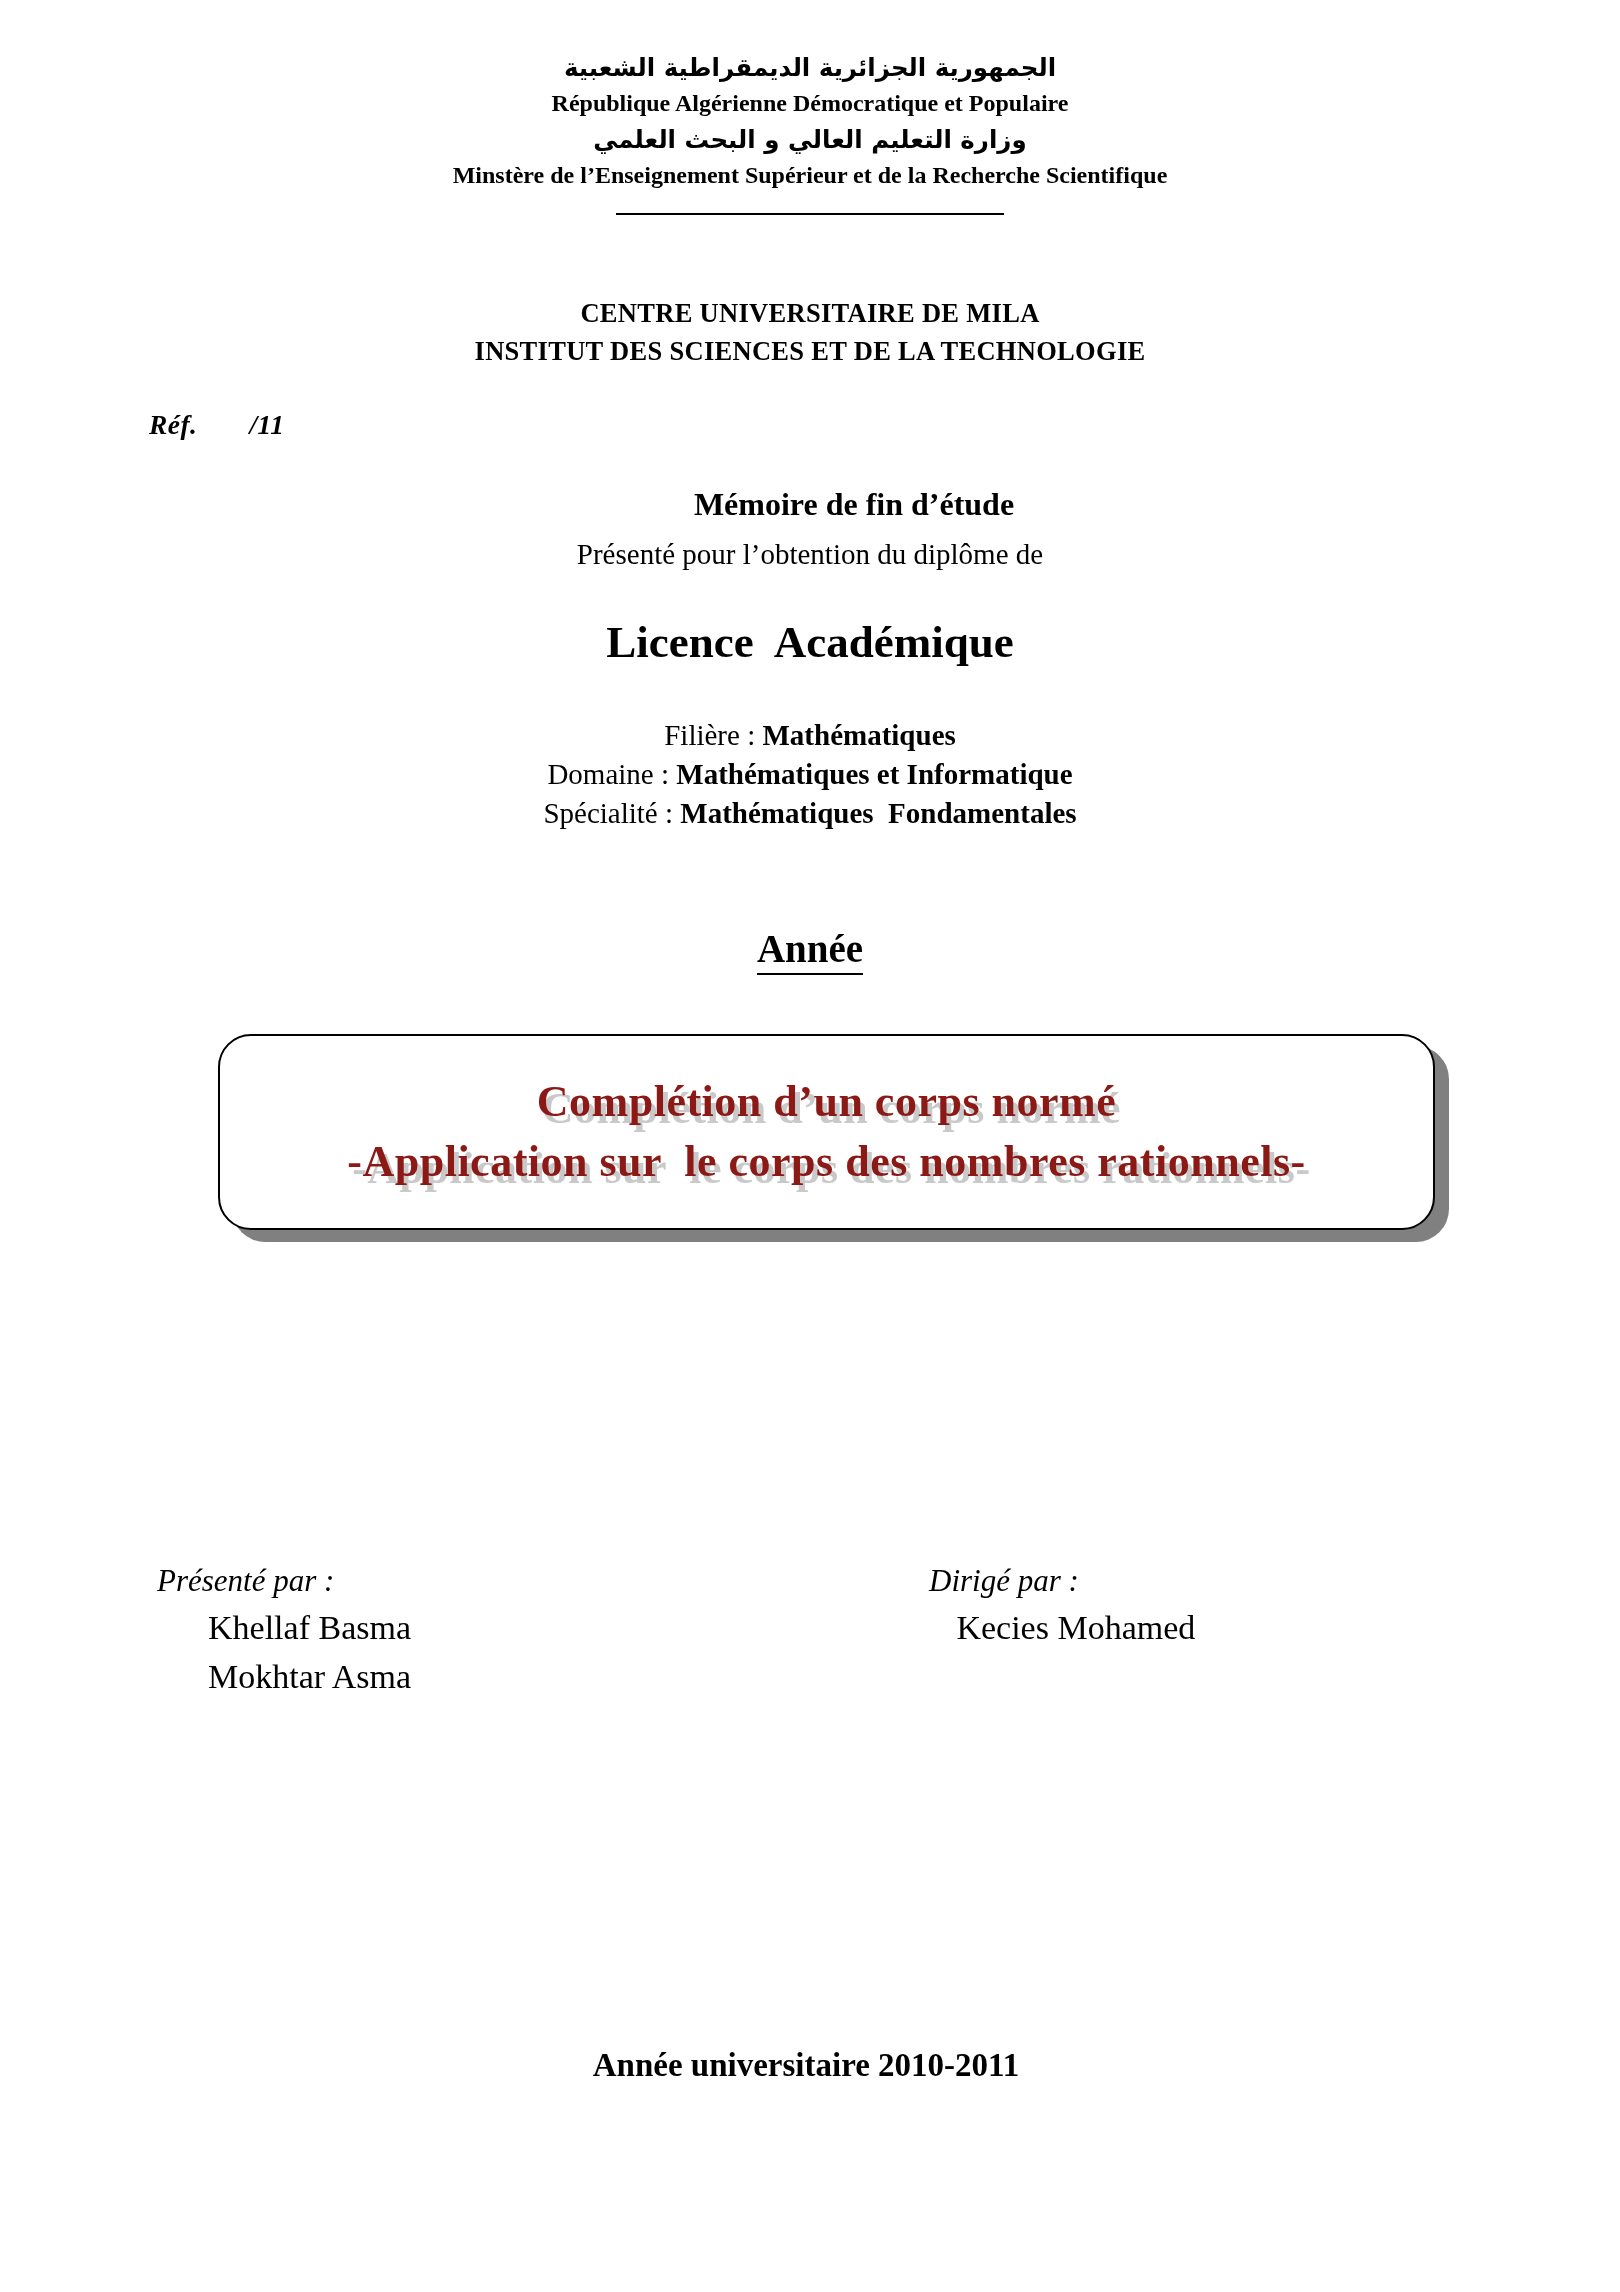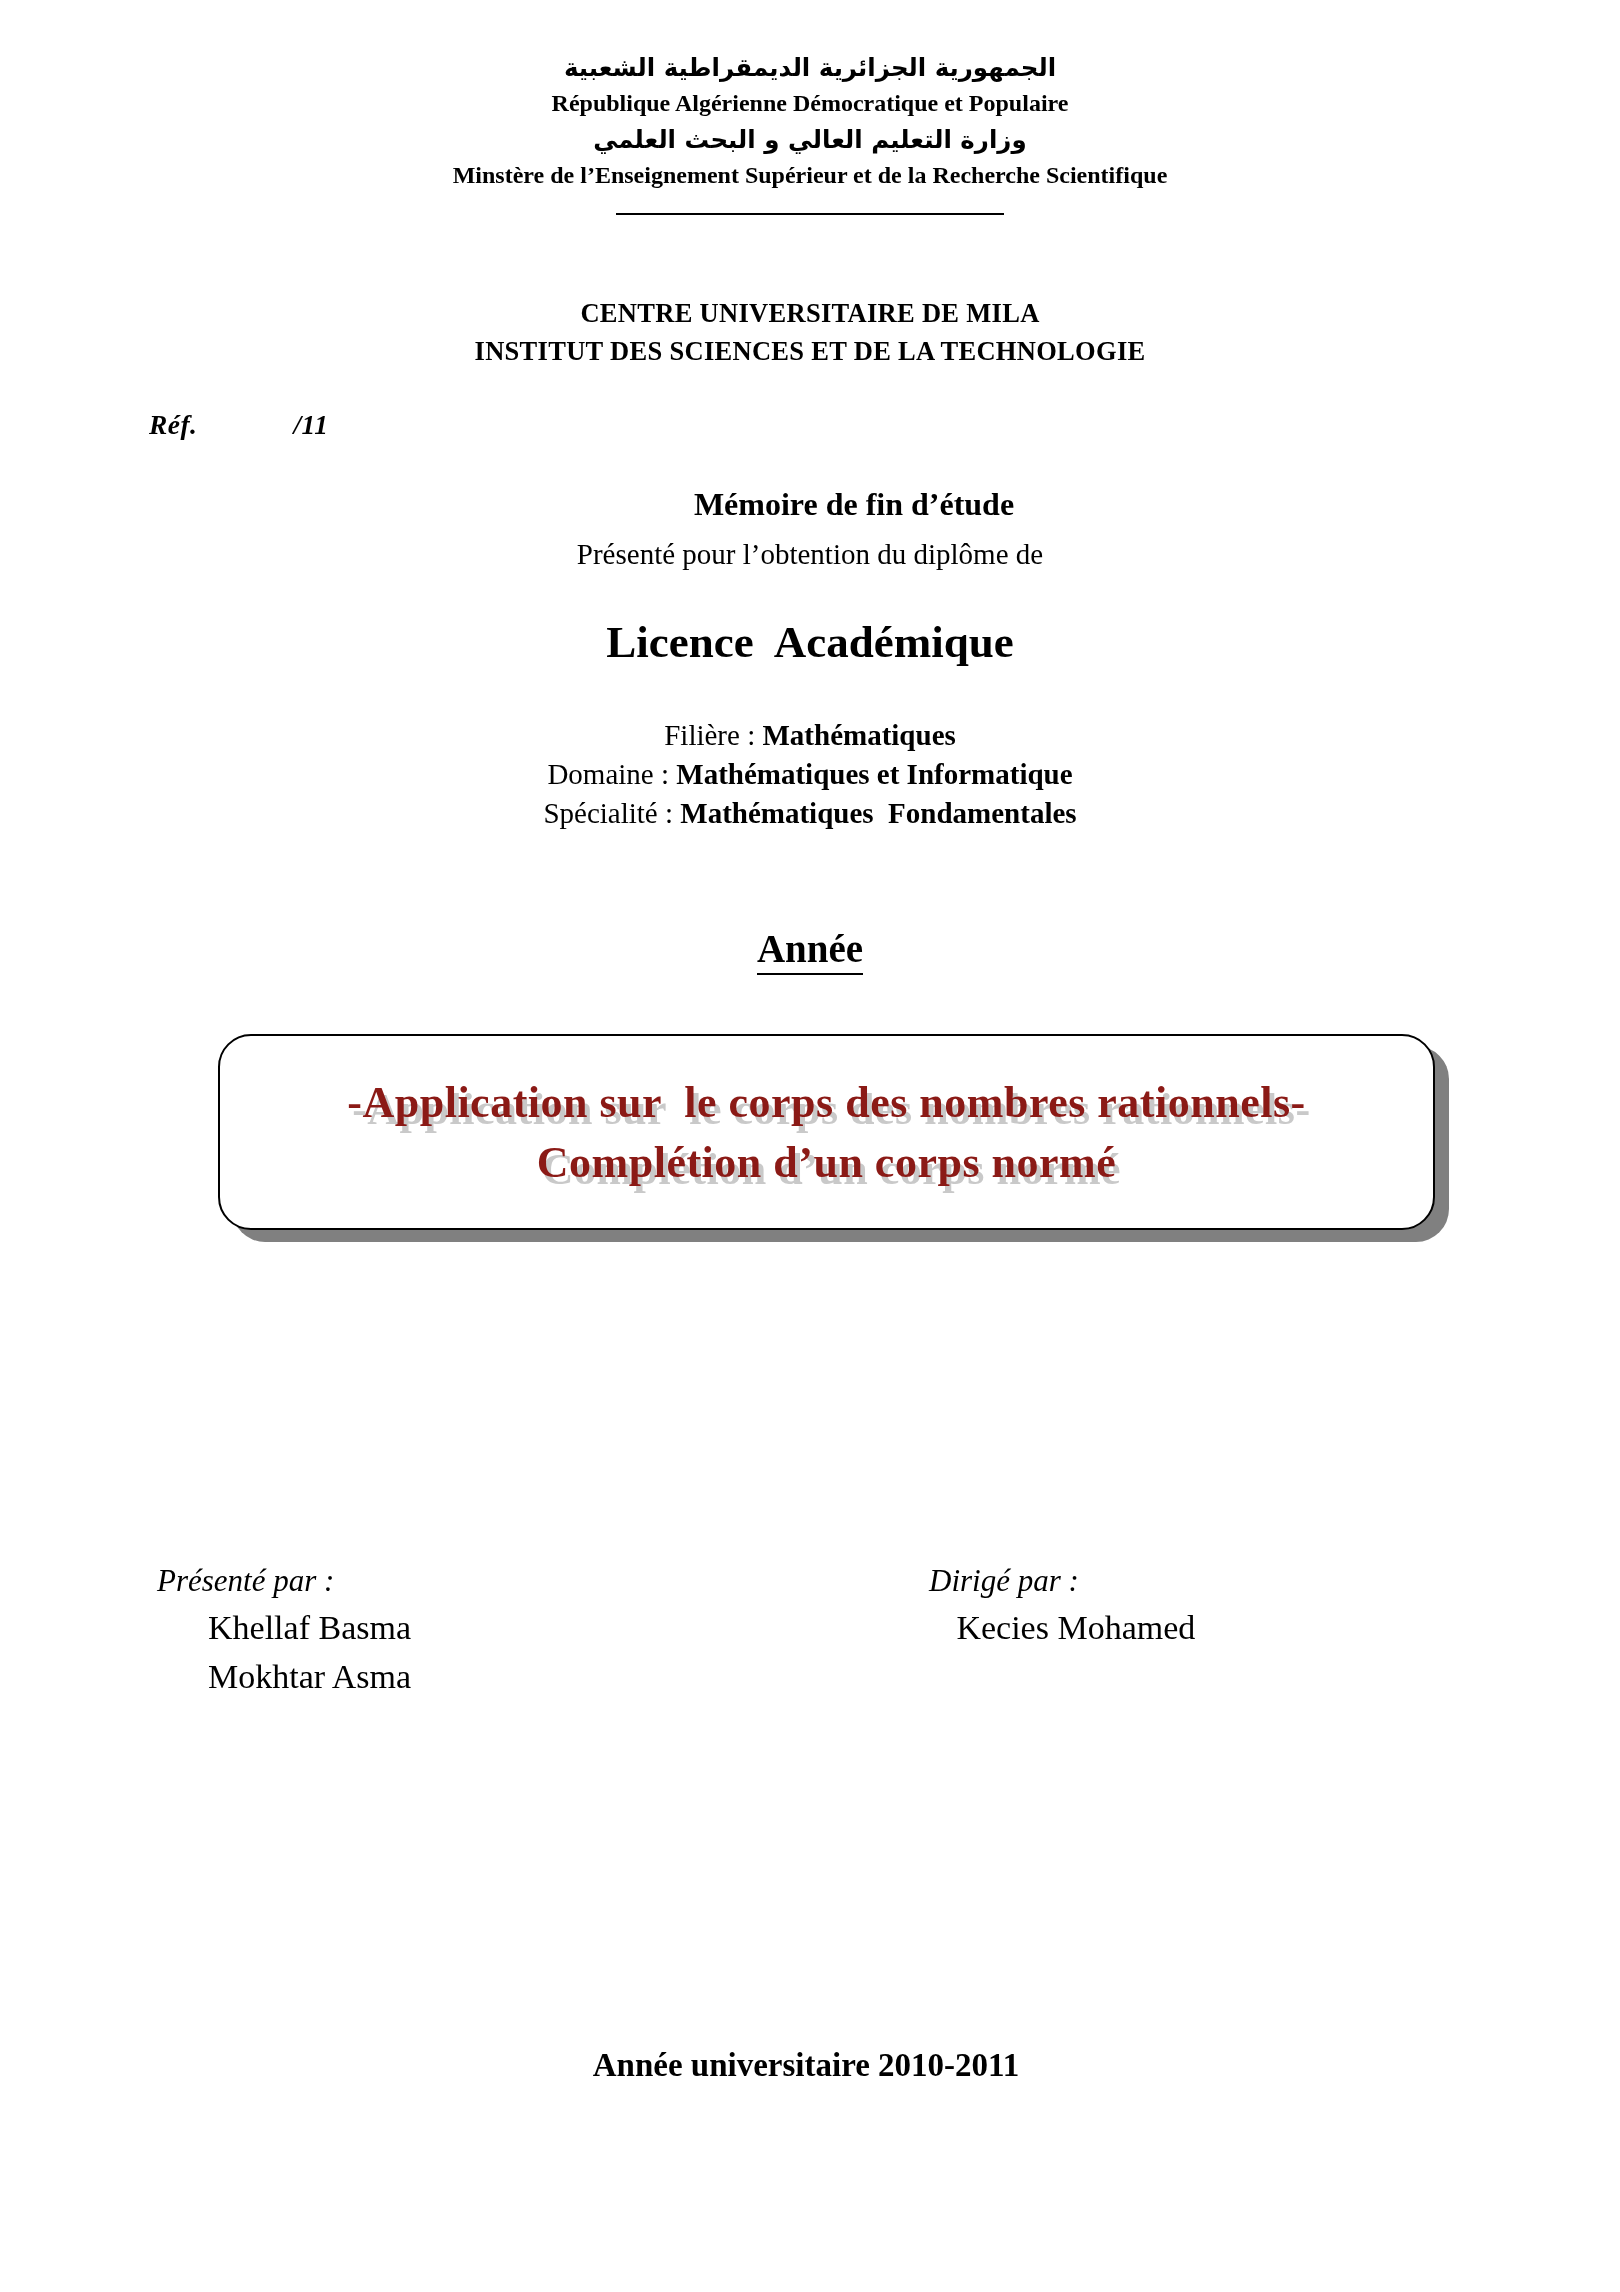--- a/index.html
+++ b/index.html
@@ -65,21 +65,21 @@
 
   .ref-line {
     position: absolute;
     top: 410px;
     left: 149px;
     font-weight: bold;
     font-style: italic;
     font-size: 27.4px;
     letter-spacing: 0.5px;
   }
-  .ref-num { margin-left: 96px; }
+  .ref-num { margin-left: 52px; }
 
   
   .memoire {
     position: absolute;
     top: 482px;
     left: 0;
     width: 1620px;
     text-align: center;
     font-weight: bold;
     font-size: 32px;
@@ -248,22 +248,22 @@
     <div><span class="lbl">Spécialité : </span><span class="val">Mathématiques  Fondamentales</span></div>
   </div>
 
   <div class="theme-head">
     <span>Année</span>
   </div>
 
   <div class="title-box-wrap">
     <div class="title-box-shadow"></div>
     <div class="title-box">
+      <div class="title-line title-line-1">Complétion d’un corps normé</div>
       <div class="title-line title-line-2">-Application sur  le corps des nombres rationnels-</div>
-      <div class="title-line title-line-1">Complétion d’un corps normé</div>
     </div>
   </div>
 
   <div class="authors">
     <div class="col col-left">
       <div class="col-head">Présenté par :</div>
       <div class="name">Khellaf Basma</div>
       <div class="name">Mokhtar Asma</div>
     </div>
     <div class="col col-right">

